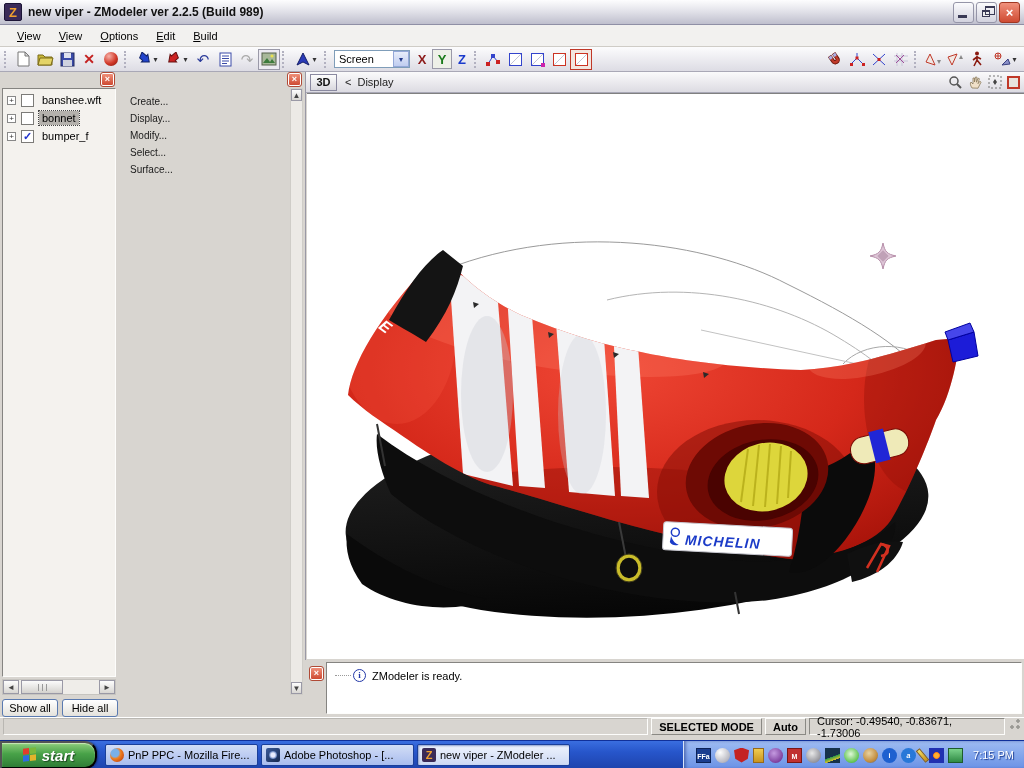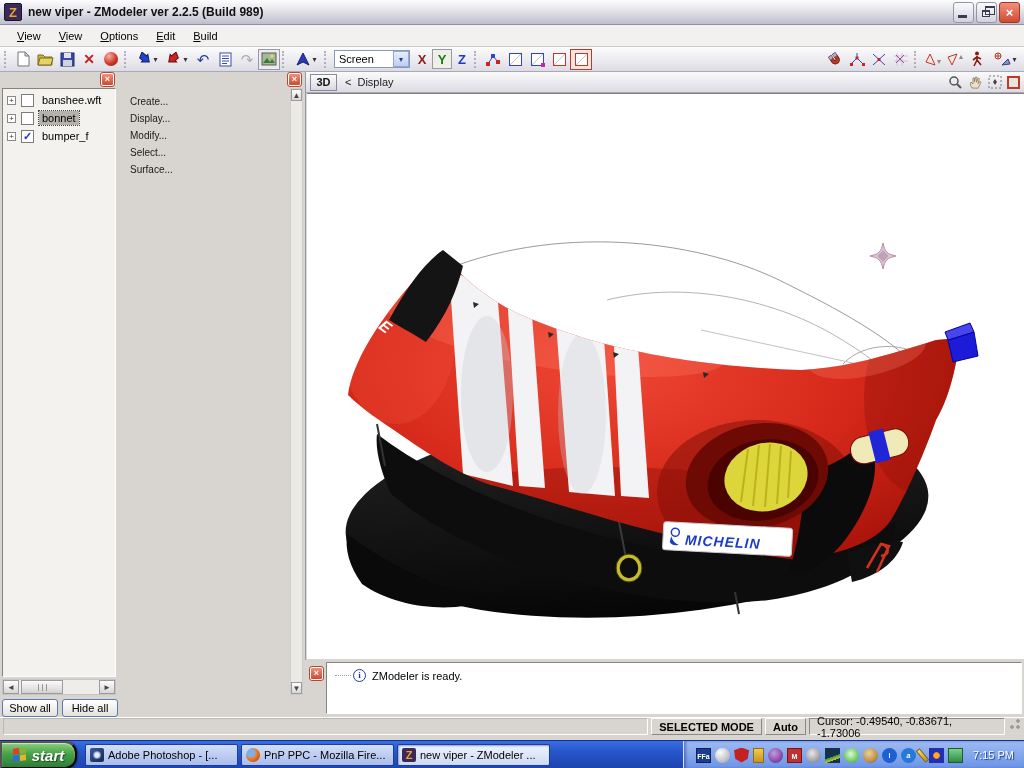--- a/index.html
+++ b/index.html
@@ -123,21 +123,21 @@
   .stbox.bold { font-weight:bold; }
   .stbox.sunk { border-color:#8a8984 #fdfdfb #fdfdfb #8a8984; }
   .sgrip { width:13px; height:13px; background:
     radial-gradient(circle at 10px 3px, #9a9994 1.5px, transparent 2px),
     radial-gradient(circle at 10px 9px, #9a9994 1.5px, transparent 2px),
     radial-gradient(circle at 4px 9px, #9a9994 1.5px, transparent 2px); }
 
   
   .taskbar { position:absolute; left:0; top:740px; width:1024px; height:28px;
     background:linear-gradient(#3a6ee0, #2756cb 40%, #1e44ae); border-top:1px solid #10309a; display:flex; }
-  .startbtn { width:77px; height:28px; border-radius:0 12px 12px 0;
+  .startbtn { width:97px; height:28px; border-radius:0 12px 12px 0;
     background:linear-gradient(#8ece7c, #48a248 45%, #2f7d36);
     box-shadow:inset 0 1px 1px #c8eab8, 1px 0 2px rgba(0,0,0,.4);
     display:flex; align-items:center; justify-content:center; gap:5px; }
   .startbtn .lbl { color:#fff; font-size:15px; font-weight:bold; font-style:italic; text-shadow:1px 1px 1px #1c4a20; }
   .flag { width:14px; height:14px; display:grid; grid-template-columns:6px 6px; grid-template-rows:6px 6px; gap:1px; transform:skewY(-6deg); }
   .flag i { display:block; } .flag i:nth-child(1){background:#e23c2c;} .flag i:nth-child(2){background:#7ab83c;}
   .flag i:nth-child(3){background:#2c6ce2;} .flag i:nth-child(4){background:#e2b42c;}
   .tasks { display:flex; gap:3px; margin-left:8px; padding-top:3px; }
   .task { width:153px; height:22px; border-radius:2px; border:1px solid #1a3f9a;
     background:linear-gradient(#d2ddf6,#a9bdee); display:flex; align-items:center; gap:4px; padding:0 4px;
@@ -569,26 +569,26 @@
       <span class="flag">
           <i></i>
           <i></i>
           <i></i>
           <i></i>
         </span>
       <span class="lbl">start</span>
     </button>
     <div class="tasks">
       <button class="task">
+        <span class="ticon ff"></span>
+        <span>PnP PPC - Mozilla Fire...</span>
+      </button>
+      <button class="task">
         <span class="ticon ps"></span>
         <span>Adobe Photoshop - [...</span>
-      </button>
-      <button class="task">
-        <span class="ticon ff"></span>
-        <span>PnP PPC - Mozilla Fire...</span>
       </button>
       <button class="task active">
         <span class="ticon zm">Z</span>
         <span>new viper - ZModeler ...</span>
       </button>
     </div>
     <div class="tray">
       <span class="ti ti1" title="flashfxp">FFa</span>
       <span class="ti ti2" title="messenger"></span>
       <span class="ti ti3" title="security-center"></span>

